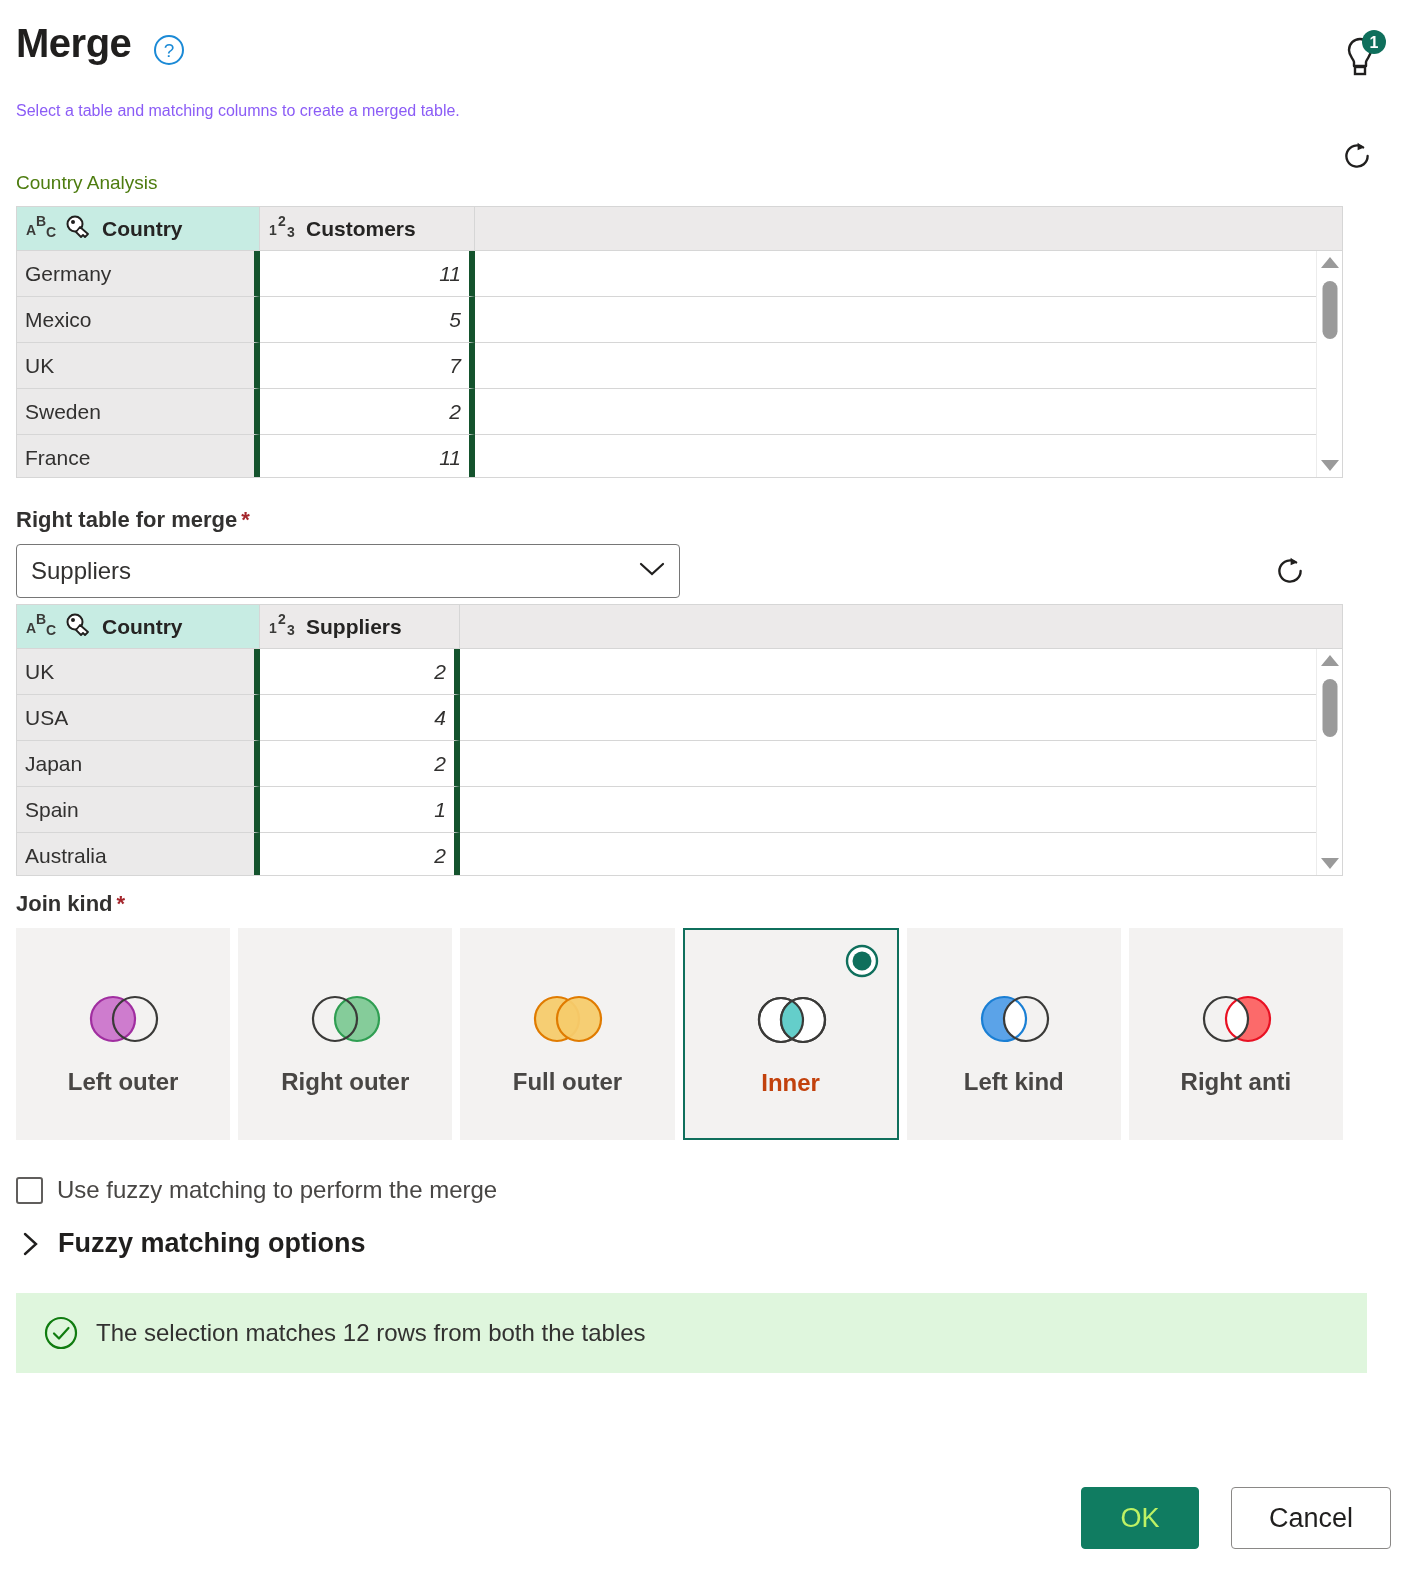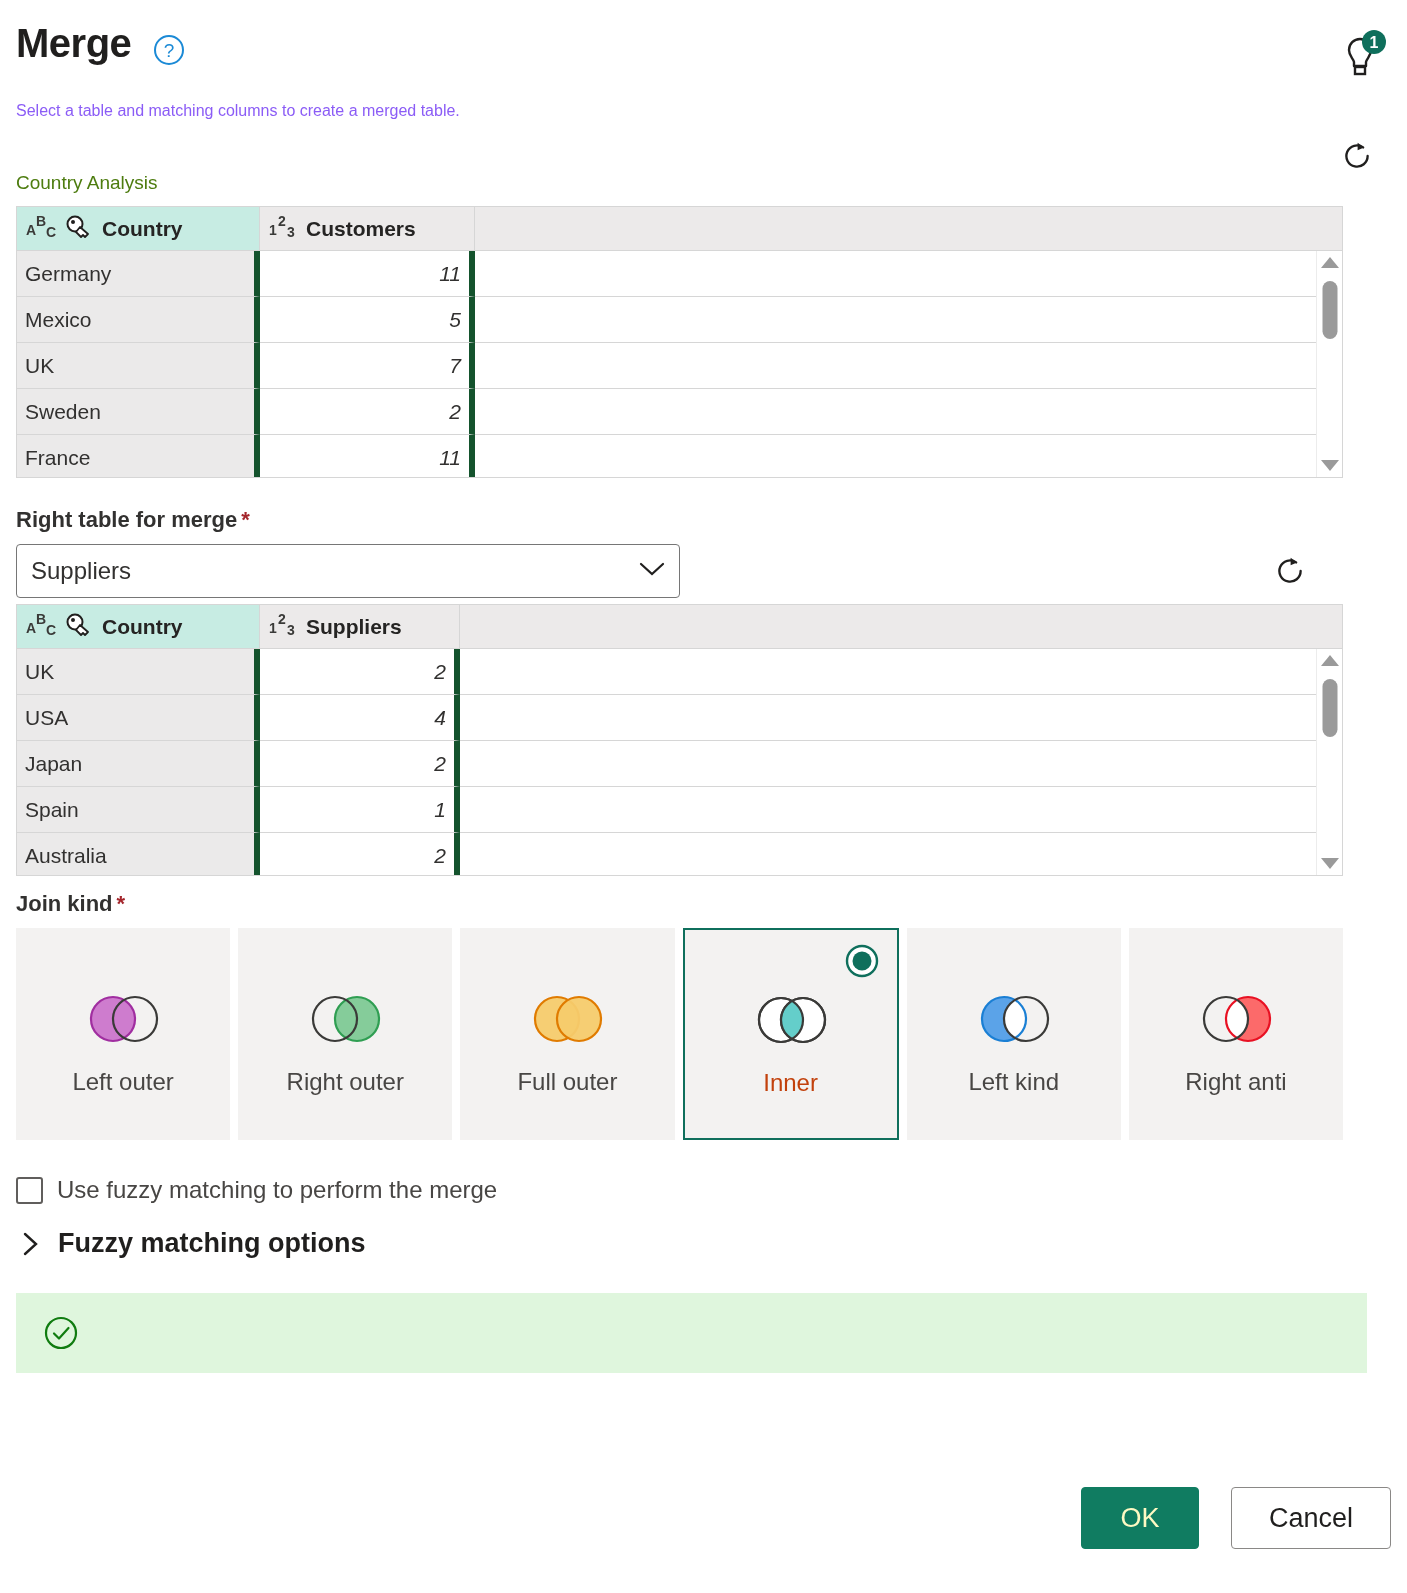--- a/index.html
+++ b/index.html
@@ -251,20 +251,21 @@
     flex: 1 1 0;
     height: 212px;
     background: #f3f2f1;
     box-sizing: border-box;
     border: 1px solid transparent;
     display: flex;
     flex-direction: column;
     align-items: center;
     justify-content: flex-start;
     padding-top: 62px;
+    font-weight: bold;
   }
   .join-tile.selected {
     border: 2px solid #0f6f5c;
     background: #f3f2f1;
   }
   .venn { width: 96px; height: 56px; }
   .join-label {
     margin-top: 18px;
     font-size: 24px;
     line-height: 34px;
@@ -354,21 +355,21 @@
     border-radius: 4px;
     font-size: 27px;
     display: flex;
     align-items: center;
     justify-content: center;
     box-sizing: border-box;
     cursor: pointer;
   }
   .btn-primary {
     background: #107c61;
-    color: #fef9c3;
+    color: #bef264;
     border: 1px solid #107c61;
     width: 118px;
   }
   .btn-default {
     background: #ffffff;
     color: #201f1e;
     border: 1px solid #8a8886;
     width: 160px;
   }
 </style>
@@ -672,20 +673,21 @@
     <span class="expander-label">Fuzzy matching options</span>
   </div>
 
   <div class="status-bar">
     <span class="status-ico">
       <svg viewBox="0 0 34 34" width="34" height="34">
         <circle cx="17" cy="17" r="15" fill="none" stroke="#107c10" stroke-width="2.2"></circle>
         <path d="M10 17.5 L15 22.5 L24.5 12" fill="none" stroke="#107c10" stroke-width="2.2" stroke-linecap="round" stroke-linejoin="round"></path>
       </svg>
     </span>
+    <span class="status-text">The selection matches 12 rows from both the tables</span>
   </div>
 
   <div class="footer">
     <div class="btn btn-primary">OK</div>
     <div class="btn btn-default">Cancel</div>
   </div>
 
 </div>
 
 </body></html>

